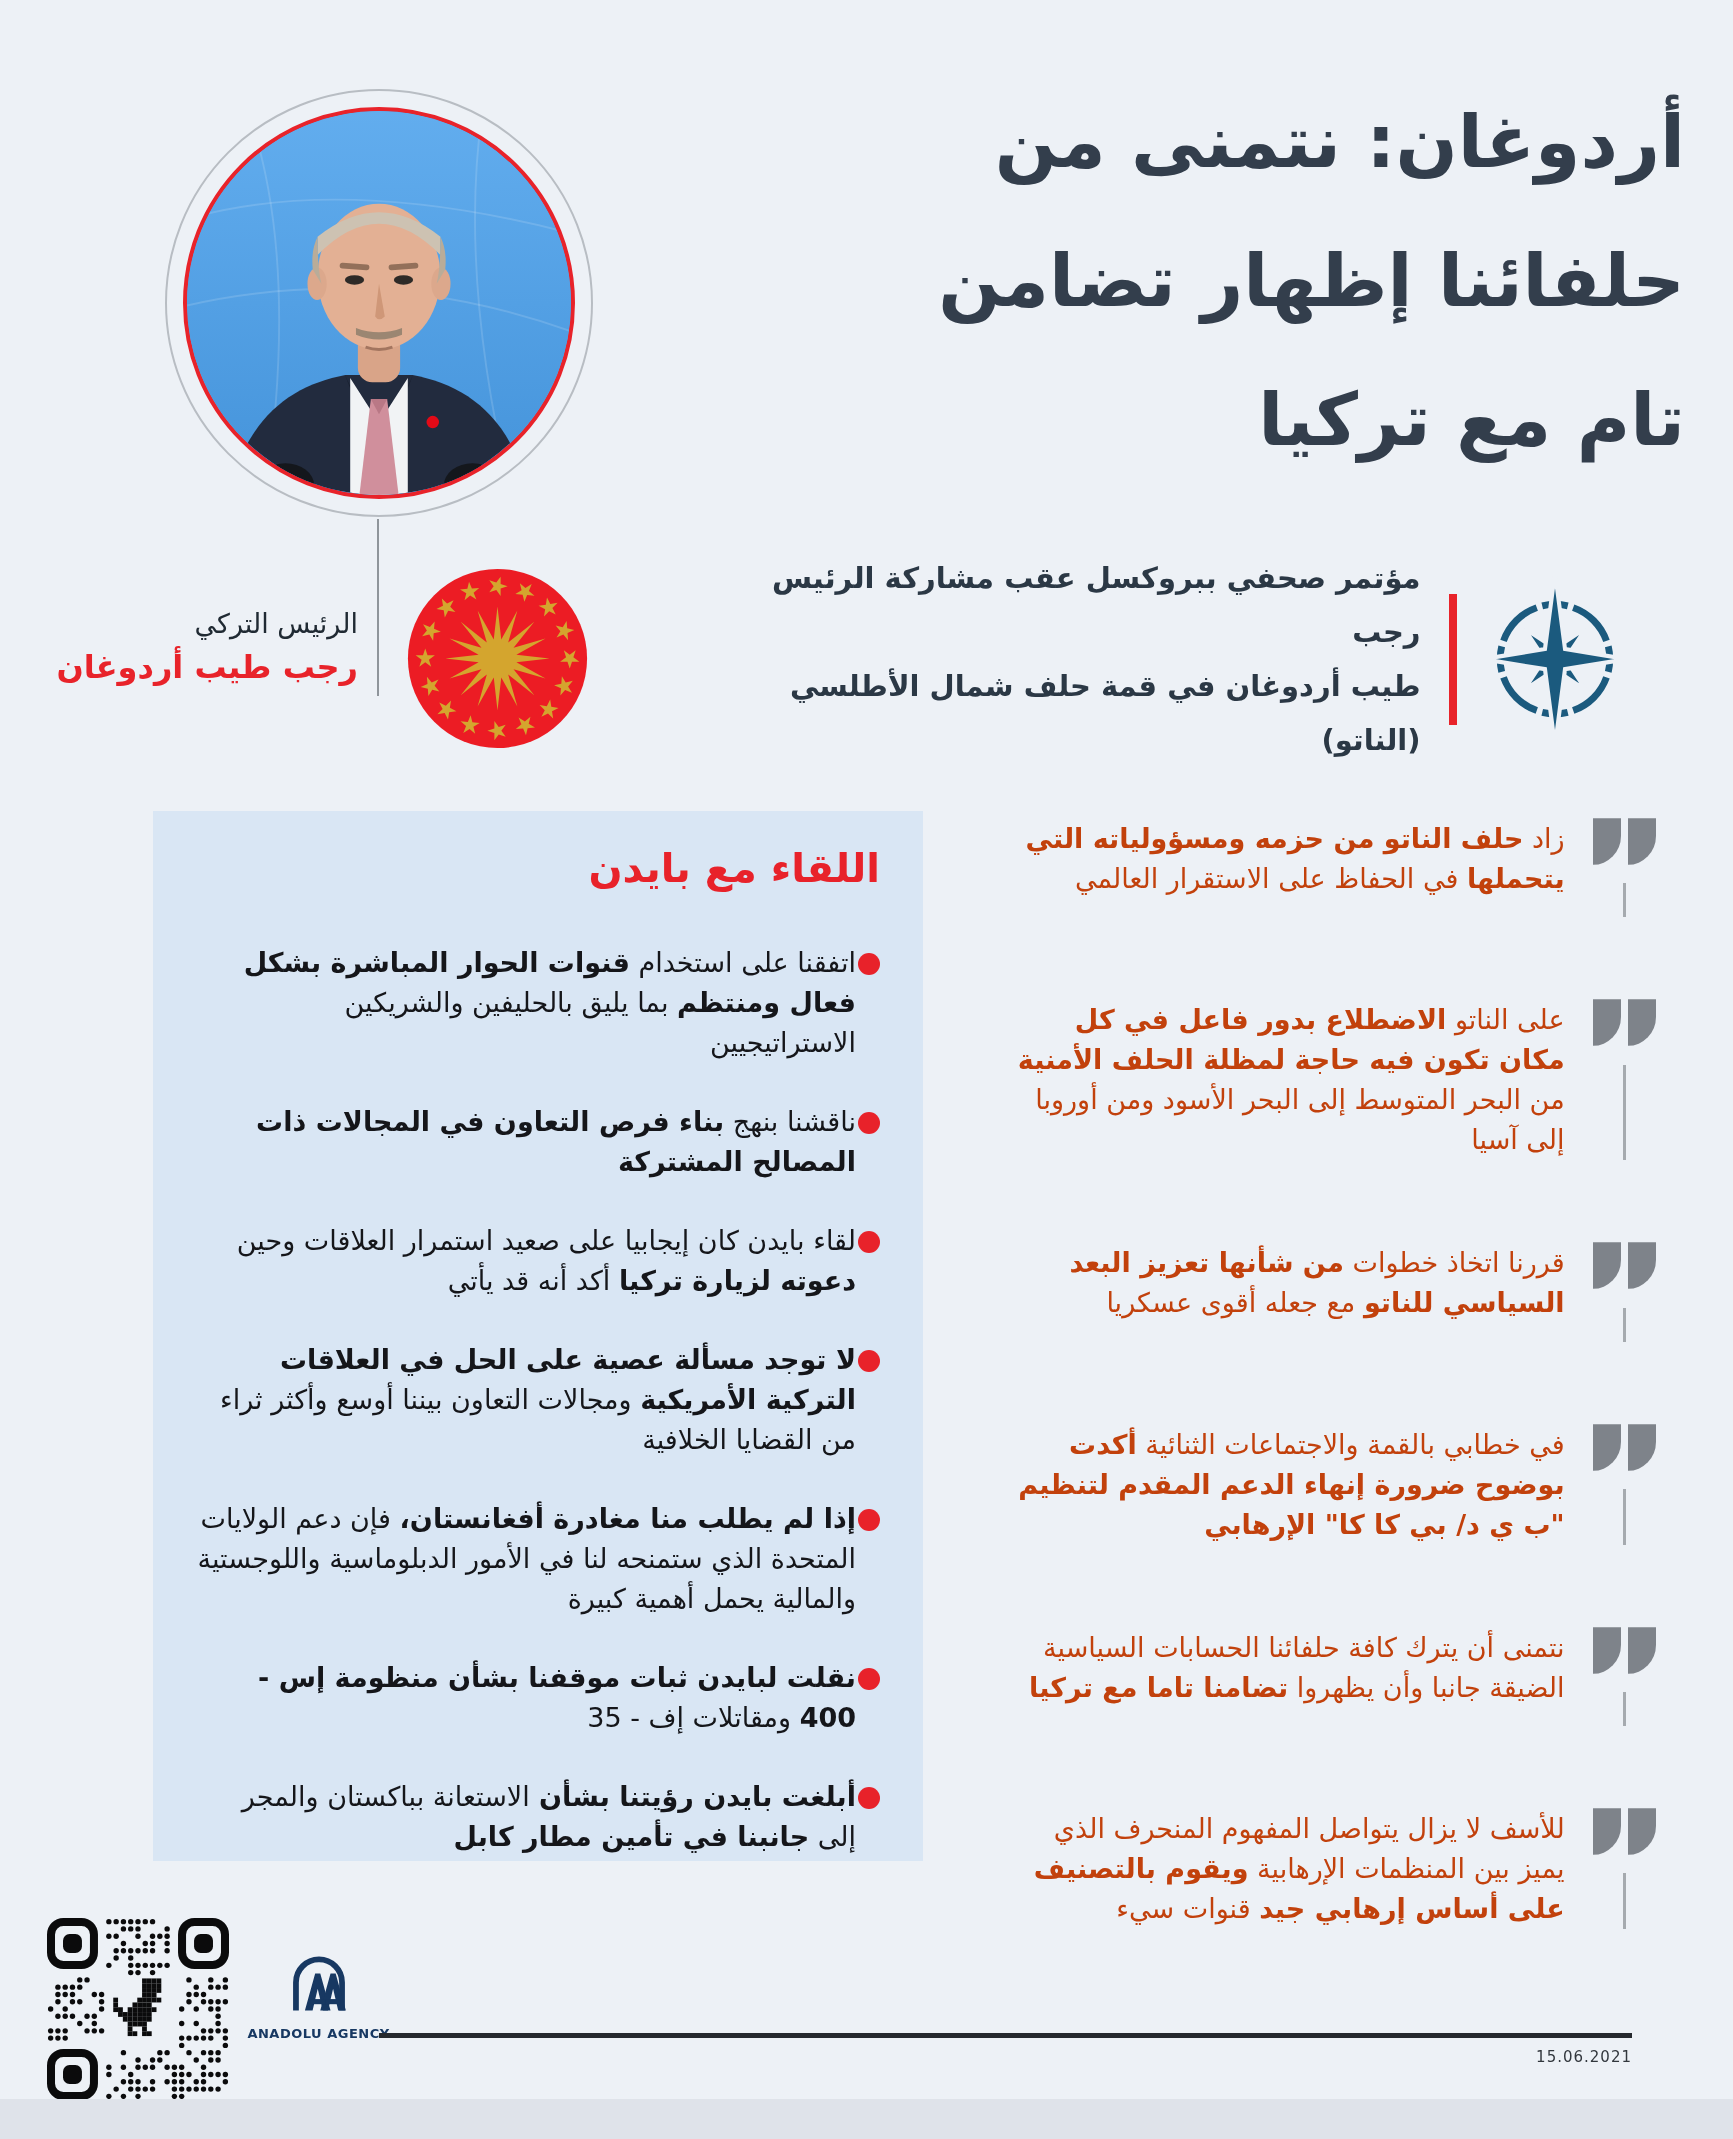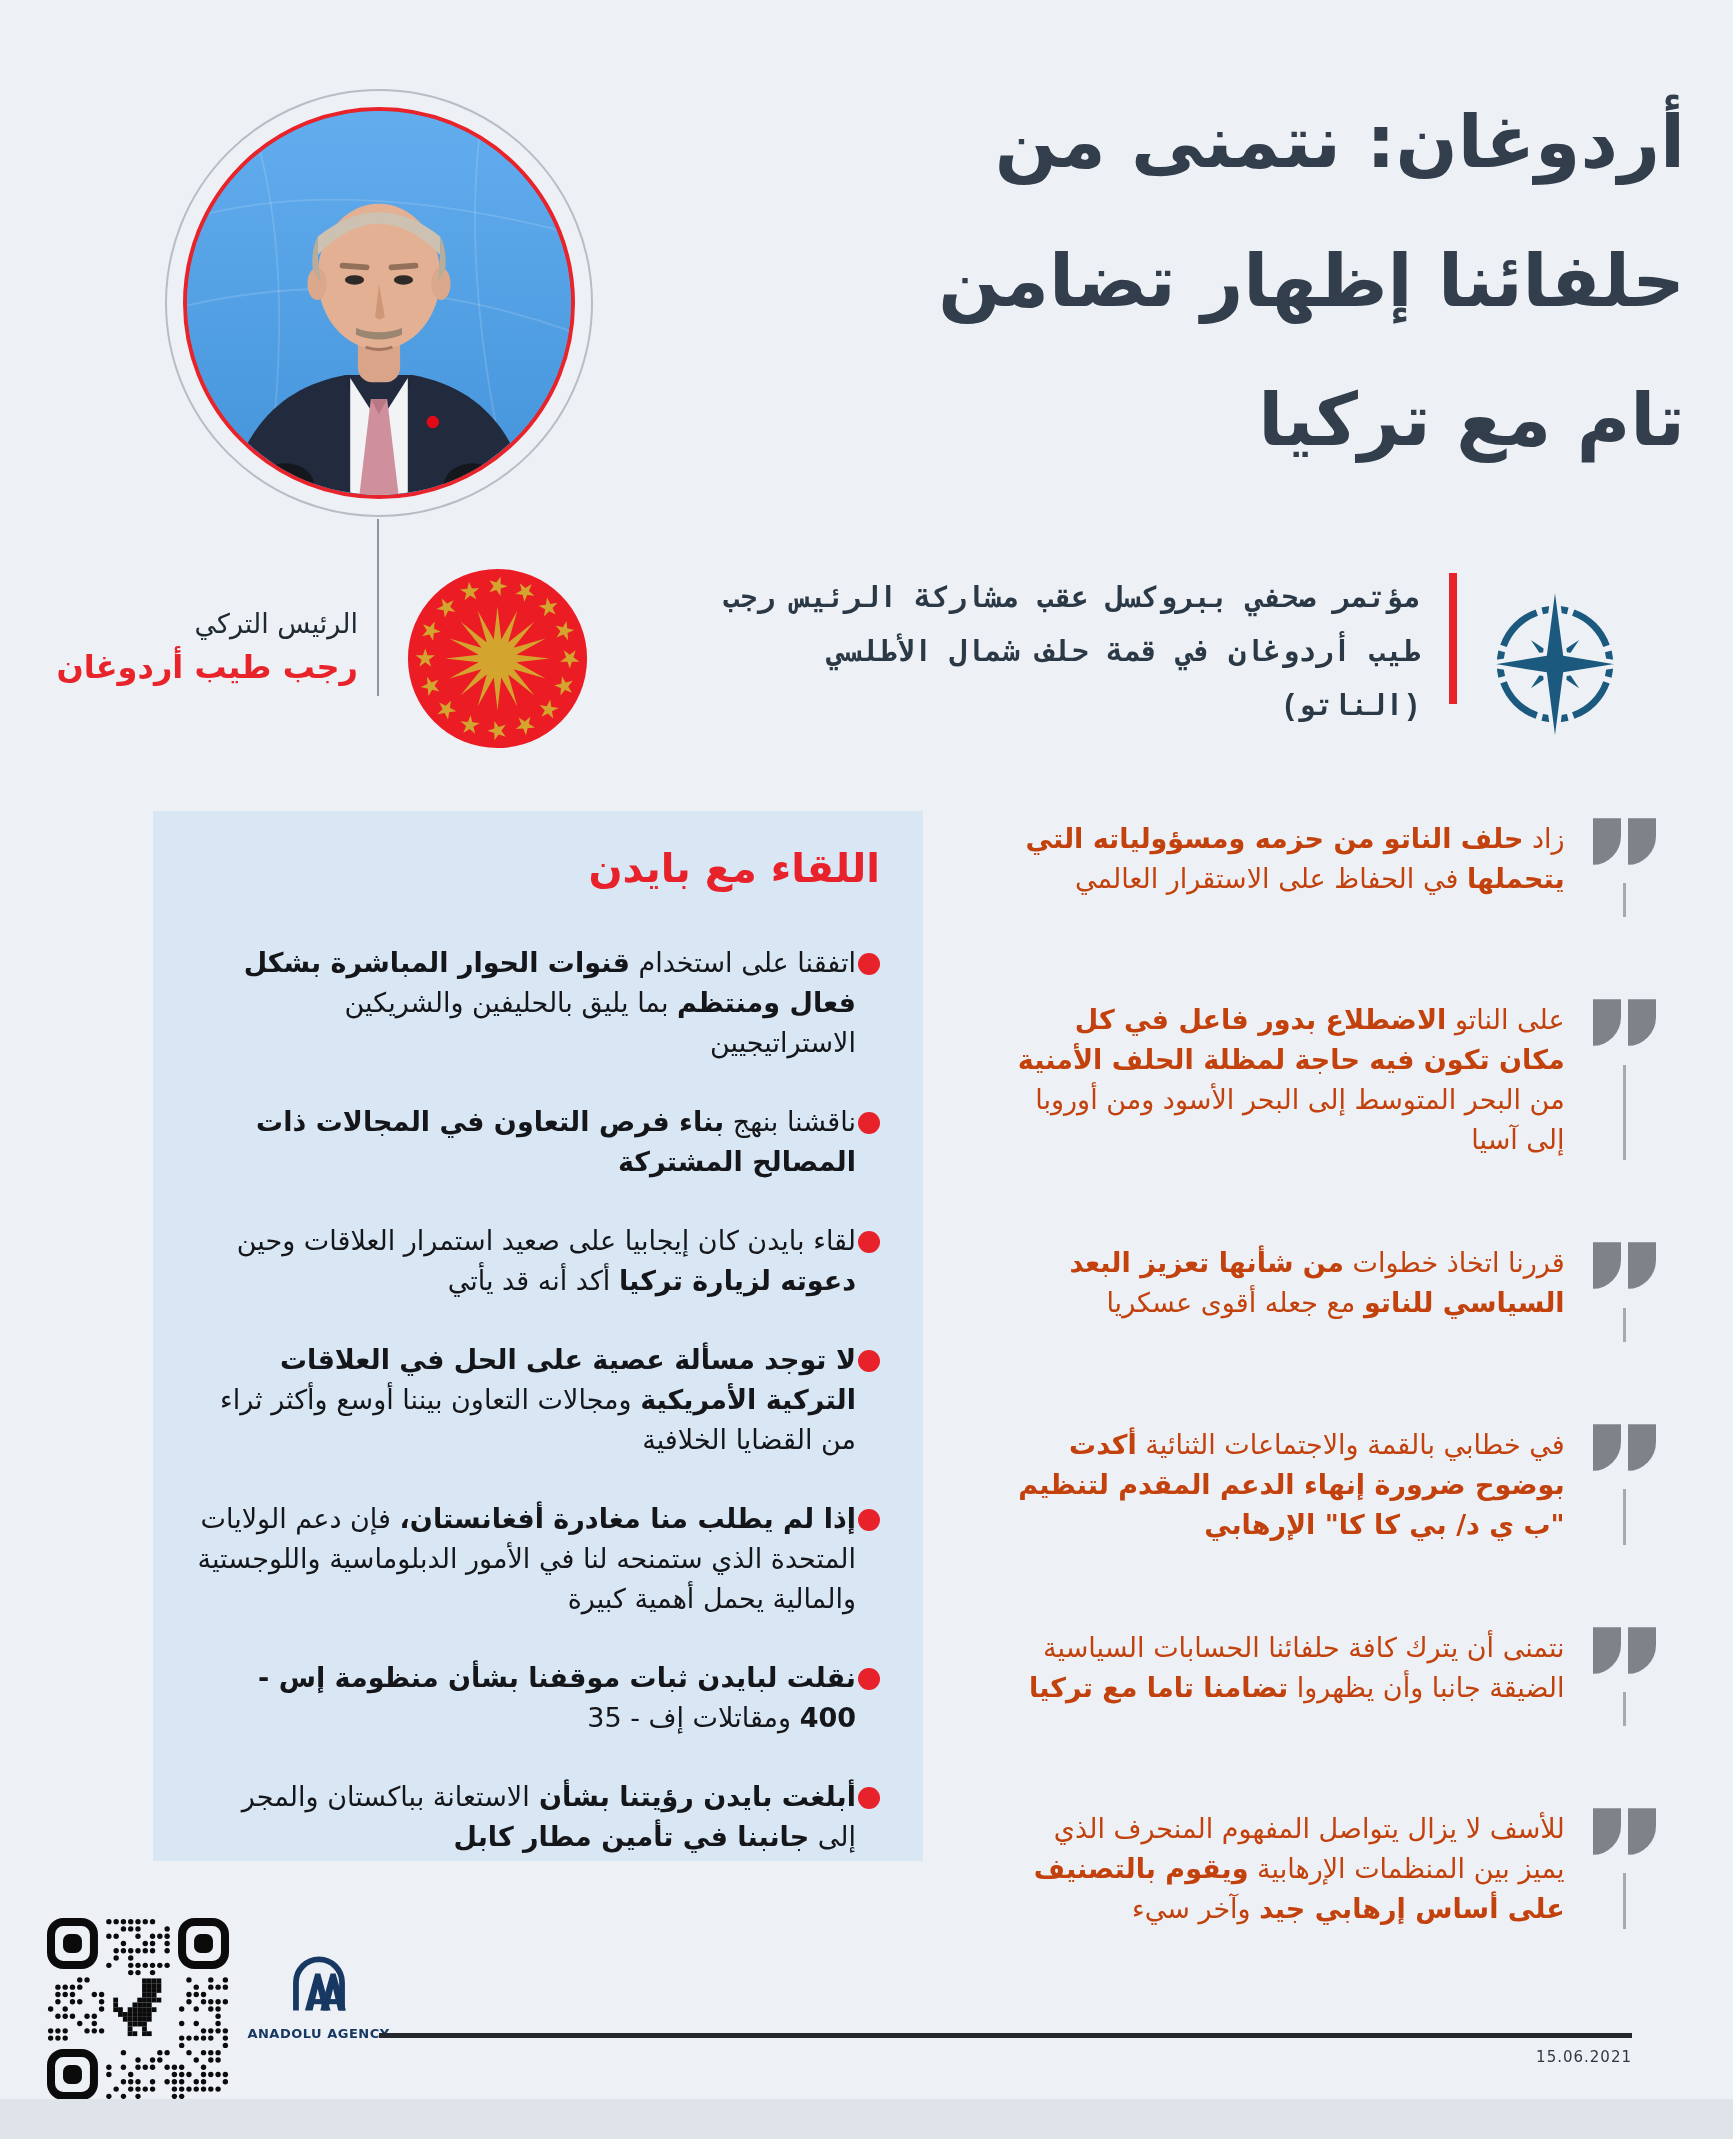--- a/index.html
+++ b/index.html
@@ -10,22 +10,22 @@
     direction:rtl;
   }
   
   .main-title{
     position:absolute;top:72px;right:48px;width:1122px;
     font-size:73px;line-height:139px;font-weight:800;color:#333e4c;
     text-align:right;white-space:pre-line;margin:0;
   }
   
   .subtitle-row{
-    position:absolute;top:573px;right:96px;
-    display:flex;flex-direction:row;align-items:flex-start;gap:16.4px;font-family:Liberation Mono, monospace;
+    position:absolute;top:551px;right:96px;
+    display:flex;flex-direction:row;align-items:center;gap:16.4px;
   }
   .nato-box{width:164px;height:183px;flex:0 0 auto;}
   .red-bar{width:7.2px;height:131px;background:#e8232a;flex:0 0 auto;margin-left:12.5px;}
   .subtitle-text{
     font-size:29px;line-height:54px;font-weight:700;color:#2b3845;
     text-align:right;white-space:pre-line;max-width:722px;
   }
   
   .portrait-ring{
     position:absolute;left:166px;top:89px;width:428px;height:428px;
@@ -292,21 +292,21 @@
       <div class="qmarks">
         <svg viewBox="0 0 60 100">
               <path d="M0,0 H60 V38 A60,62 0 0 1 0,100 Z"></path>
             </svg>
         <svg viewBox="0 0 60 100">
               <path d="M0,0 H60 V38 A60,62 0 0 1 0,100 Z"></path>
             </svg>
       </div>
       <div class="qvline"></div>
     </div>
-    <div class="qtext"><span>للأسف لا يزال يتواصل المفهوم المنحرف الذي يميز بين المنظمات الإرهابية </span><span class="b">ويقوم بالتصنيف على أساس إرهابي جيد</span><span> وآخر سيء</span></div>
+    <div class="qtext"><span>للأسف لا يزال يتواصل المفهوم المنحرف الذي يميز بين المنظمات الإرهابية </span><span class="b">ويقوم بالتصنيف على أساس إرهابي جيد</span><span> قنوات سيء</span></div>
   </div>
 </div>
 
   <aside class="panel">
     <h2 class="panel-title">اللقاء مع بايدن</h2>
     <div class="panel-items" id="panel-items">
   <div class="panel-item">
     <div class="dot"></div>
     <div class="item-text"><span>اتفقنا على استخدام </span><span class="b">قنوات الحوار المباشرة بشكل فعال ومنتظم</span><span> بما يليق بالحليفين والشريكين الاستراتيجيين</span></div>
   </div>

